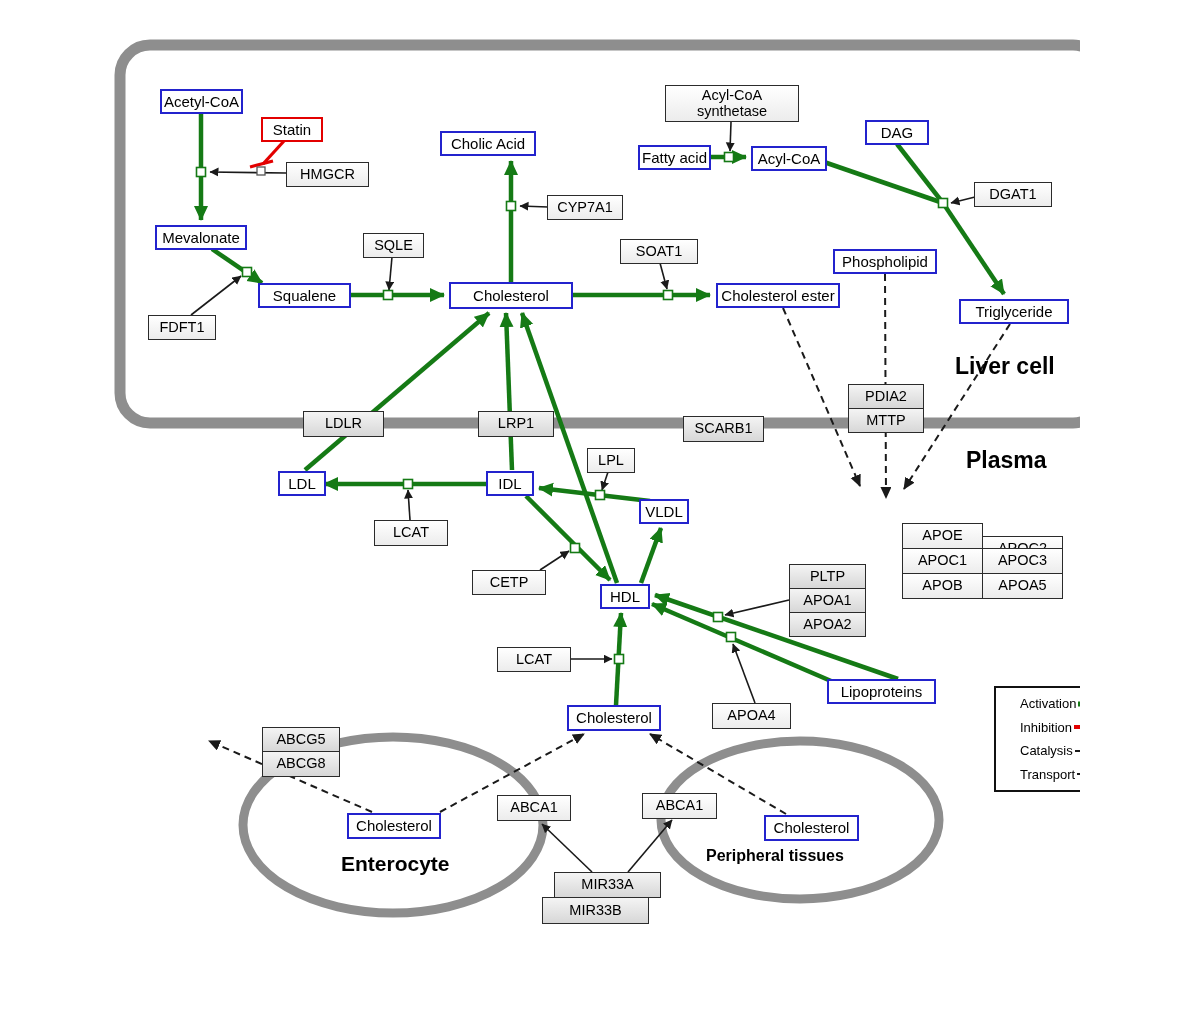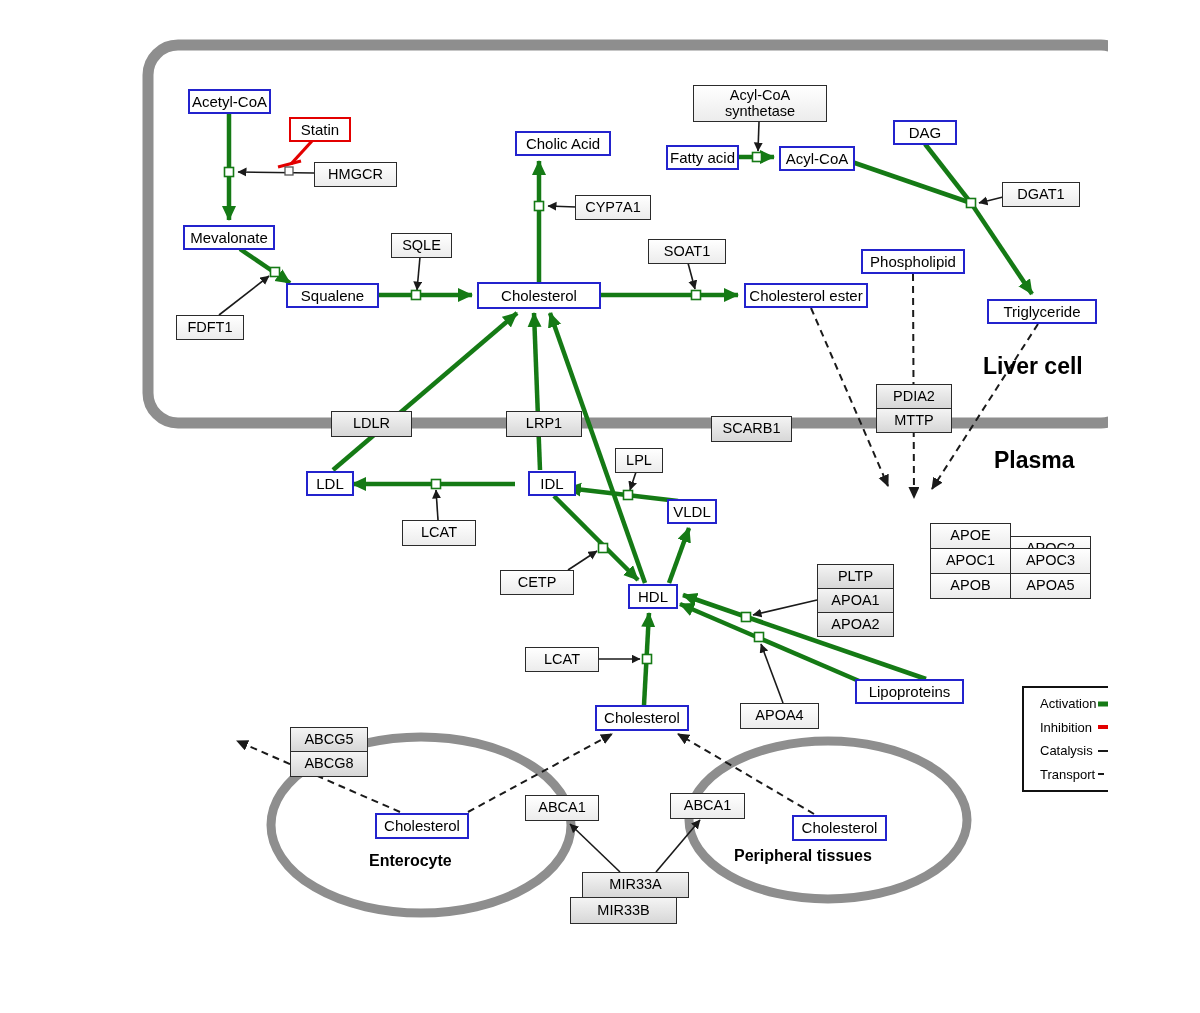--- a/index.html
+++ b/index.html
@@ -1,37 +1,37 @@
 <!DOCTYPE html>
 <html><head>
 <meta charset="utf-8">
 <style>
   html,body{margin:0;padding:0;background:#fff;}
   #stage{position:relative;width:1080px;height:1013px;background:#fff;overflow:hidden;
-         font-family:"Liberation Sans",sans-serif;margin-left:28px;}
+         font-family:"Liberation Sans",sans-serif;}
   #edges{position:absolute;left:0;top:0;z-index:1;}
   .mem{fill:none;stroke:#8e8e8e;}
   .g{stroke:#157a15;stroke-width:4.5;fill:none;}
   .c{stroke:#1a1a1a;stroke-width:1.6;fill:none;}
   .d{stroke:#1a1a1a;stroke-width:2;stroke-dasharray:7 5;fill:none;}
   .r{stroke:#e30000;stroke-width:3.2;fill:none;}
   .sq{fill:#ffffff;stroke:#157a15;stroke-width:1.6;}
   .wsq{fill:#ffffff;stroke:#555;stroke-width:1.3;}
   .node{position:absolute;z-index:2;display:flex;align-items:center;justify-content:center;
         box-sizing:border-box;background:#fff;color:#000;font-size:15px;line-height:1.05;
         text-align:center;white-space:nowrap;}
   .metab{border:2.5px solid #2323cd;}
   .red{border:2.5px solid #e30000;}
   .enz{border:1.3px solid #2b2b2b;background:linear-gradient(#ffffff,#ececec);font-size:14.5px;}
   .gray{background:linear-gradient(#f4f4f4,#d7d7d7);}
   .twoline{flex-direction:column;white-space:normal;}
   .region-label{position:absolute;z-index:2;font-weight:bold;color:#000000;}
   #legend{position:absolute;z-index:2;left:994px;top:686px;width:166px;height:106px;
           border:2px solid #111;background:#fff;box-sizing:border-box;
-          display:flex;flex-direction:column;justify-content:space-around;padding:4px 16px;}
+          display:flex;flex-direction:column;justify-content:space-around;padding:4px 24px;}
   .legend-row{display:flex;align-items:center;justify-content:space-between;font-size:13px;color:#000;}
 </style>
 </head>
 <body>
 
 <div id="stage">
 
   <svg id="edges" width="1200" height="1013">
     <defs>
       <marker id="ag" markerUnits="userSpaceOnUse" markerWidth="17" markerHeight="15" refX="14" refY="7" orient="auto">
@@ -112,21 +112,21 @@
   </svg>
 
   <div class="node metab" style="left:160px;top:89px;width:83px;height:25px">Acetyl-CoA</div>
   <div class="node red" style="left:261px;top:117px;width:62px;height:25px">Statin</div>
   <div class="node enz" style="left:286px;top:162px;width:83px;height:25px">HMGCR</div>
   <div class="node metab" style="left:155px;top:225px;width:92px;height:25px">Mevalonate</div>
   <div class="node enz" style="left:148px;top:315px;width:68px;height:25px">FDFT1</div>
   <div class="node metab" style="left:258px;top:283px;width:93px;height:25px">Squalene</div>
   <div class="node enz" style="left:363px;top:233px;width:61px;height:25px">SQLE</div>
   <div class="node metab" style="left:449px;top:282px;width:124px;height:27px">Cholesterol</div>
-  <div class="node metab" style="left:487px;top:131px;width:96px;height:25px">Cholic Acid</div>
+  <div class="node metab" style="left:440px;top:131px;width:96px;height:25px">Cholic Acid</div>
   <div class="node enz" style="left:547px;top:195px;width:76px;height:25px">CYP7A1</div>
   <div class="node enz" style="left:620px;top:239px;width:78px;height:25px">SOAT1</div>
   <div class="node metab" style="left:716px;top:283px;width:124px;height:25px">Cholesterol ester</div>
   <div class="node enz twoline" style="left:665px;top:85px;width:134px;height:37px">
     <span>Acyl-CoA</span>
     <span>synthetase</span>
   </div>
   <div class="node metab" style="left:638px;top:145px;width:73px;height:25px">Fatty acid</div>
   <div class="node metab" style="left:751px;top:146px;width:76px;height:25px">Acyl-CoA</div>
   <div class="node metab" style="left:865px;top:120px;width:64px;height:25px">DAG</div>
@@ -134,21 +134,21 @@
   <div class="node metab" style="left:833px;top:249px;width:104px;height:25px">Phospholipid</div>
   <div class="node metab" style="left:959px;top:299px;width:110px;height:25px">Triglyceride</div>
 
   <div class="node enz gray" style="left:303px;top:411px;width:81px;height:26px">LDLR</div>
   <div class="node enz gray" style="left:478px;top:411px;width:76px;height:26px">LRP1</div>
   <div class="node enz gray" style="left:683px;top:416px;width:81px;height:26px">SCARB1</div>
   <div class="node enz gray" style="left:848px;top:384px;width:76px;height:25px">PDIA2</div>
   <div class="node enz gray" style="left:848px;top:408px;width:76px;height:25px">MTTP</div>
 
   <div class="node metab" style="left:278px;top:471px;width:48px;height:25px">LDL</div>
-  <div class="node metab" style="left:500px;top:471px;width:48px;height:25px">IDL</div>
+  <div class="node metab" style="left:486px;top:471px;width:48px;height:25px">IDL</div>
   <div class="node enz" style="left:374px;top:520px;width:74px;height:26px">LCAT</div>
   <div class="node enz" style="left:587px;top:448px;width:48px;height:25px">LPL</div>
   <div class="node metab" style="left:639px;top:499px;width:50px;height:25px">VLDL</div>
   <div class="node enz" style="left:472px;top:570px;width:74px;height:25px">CETP</div>
   <div class="node metab" style="left:600px;top:584px;width:50px;height:25px">HDL</div>
   <div class="node enz" style="left:497px;top:647px;width:74px;height:25px">LCAT</div>
   <div class="node enz gray" style="left:789px;top:564px;width:77px;height:25px">PLTP</div>
   <div class="node enz gray" style="left:789px;top:588px;width:77px;height:25px">APOA1</div>
   <div class="node enz gray" style="left:789px;top:612px;width:77px;height:25px">APOA2</div>
   <div class="node enz" style="left:712px;top:703px;width:79px;height:26px">APOA4</div>
@@ -166,21 +166,21 @@
   <div class="node enz gray" style="left:262px;top:751px;width:78px;height:26px">ABCG8</div>
   <div class="node metab" style="left:347px;top:813px;width:94px;height:26px">Cholesterol</div>
   <div class="node enz" style="left:497px;top:795px;width:74px;height:26px">ABCA1</div>
   <div class="node enz" style="left:642px;top:793px;width:75px;height:26px">ABCA1</div>
   <div class="node metab" style="left:764px;top:815px;width:95px;height:26px">Cholesterol</div>
   <div class="node enz gray" style="left:554px;top:872px;width:107px;height:26px">MIR33A</div>
   <div class="node enz gray" style="left:542px;top:897px;width:107px;height:27px">MIR33B</div>
 
   <div class="region-label" style="left:955px;top:353px;font-size:23px">Liver cell</div>
   <div class="region-label" style="left:966px;top:447px;font-size:23px">Plasma</div>
-  <div class="region-label" style="left:341px;top:852px;font-size:16px">Enterocyte</div>
+  <div class="region-label" style="left:341px;top:852px;font-size:21px">Enterocyte</div>
   <div class="region-label" style="left:706px;top:847px;font-size:16px">Peripheral tissues</div>
 
   <div id="legend">
     <div class="legend-row">
       <span>Activation</span>
       <svg width="74" height="16">
         <line x1="2" y1="8" x2="58" y2="8" stroke="#157a15" stroke-width="5"></line>
         <path d="M56,1 L72,8 L56,15 Z" fill="#157a15"></path>
       </svg>
     </div>

